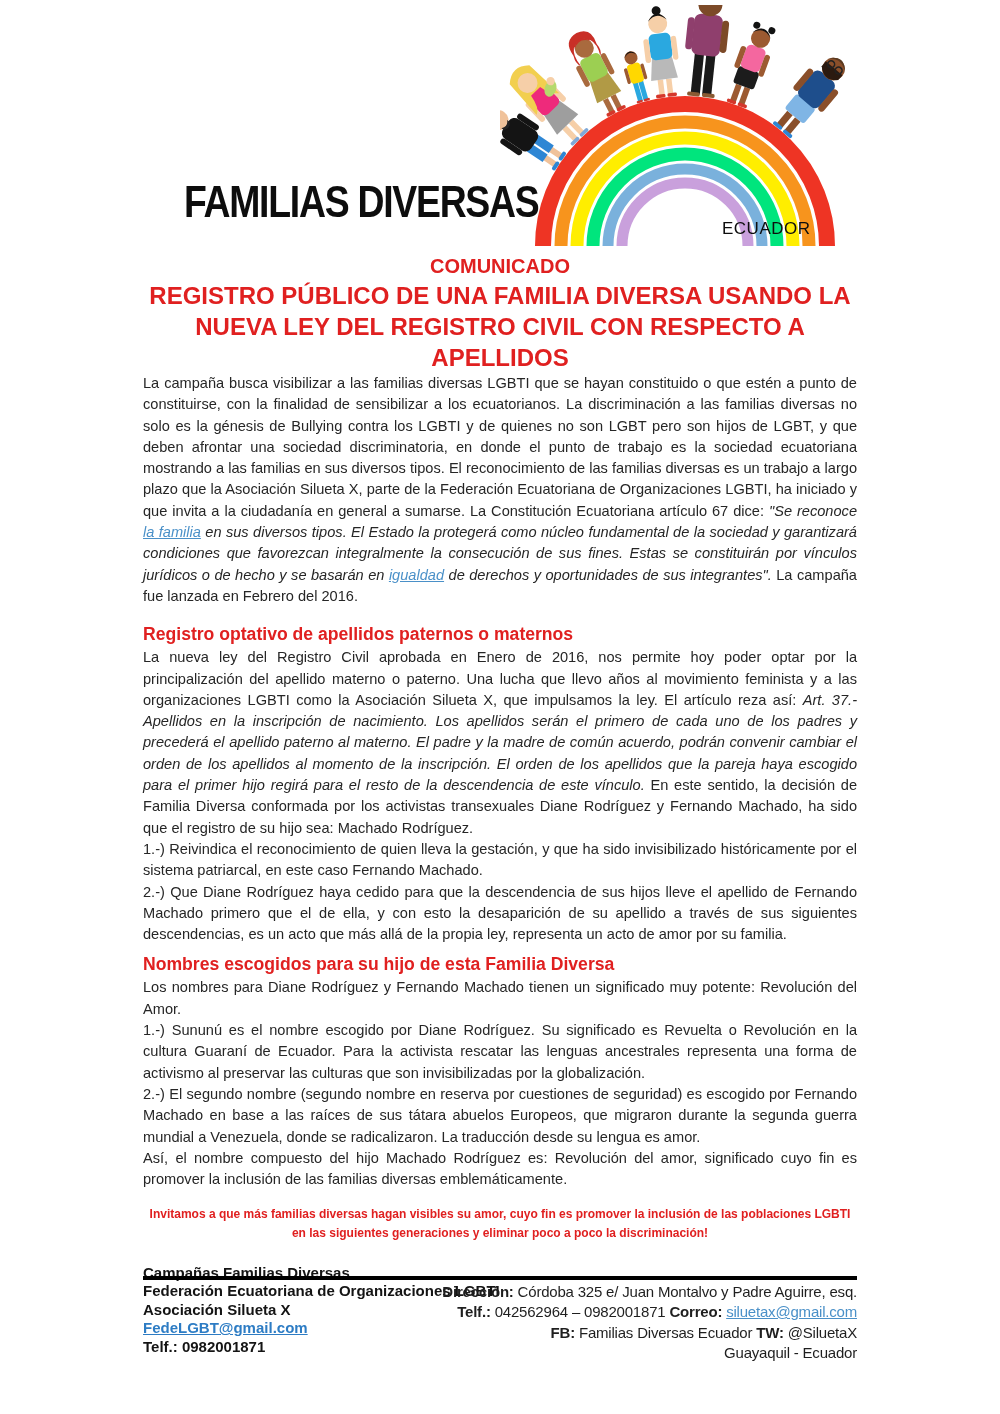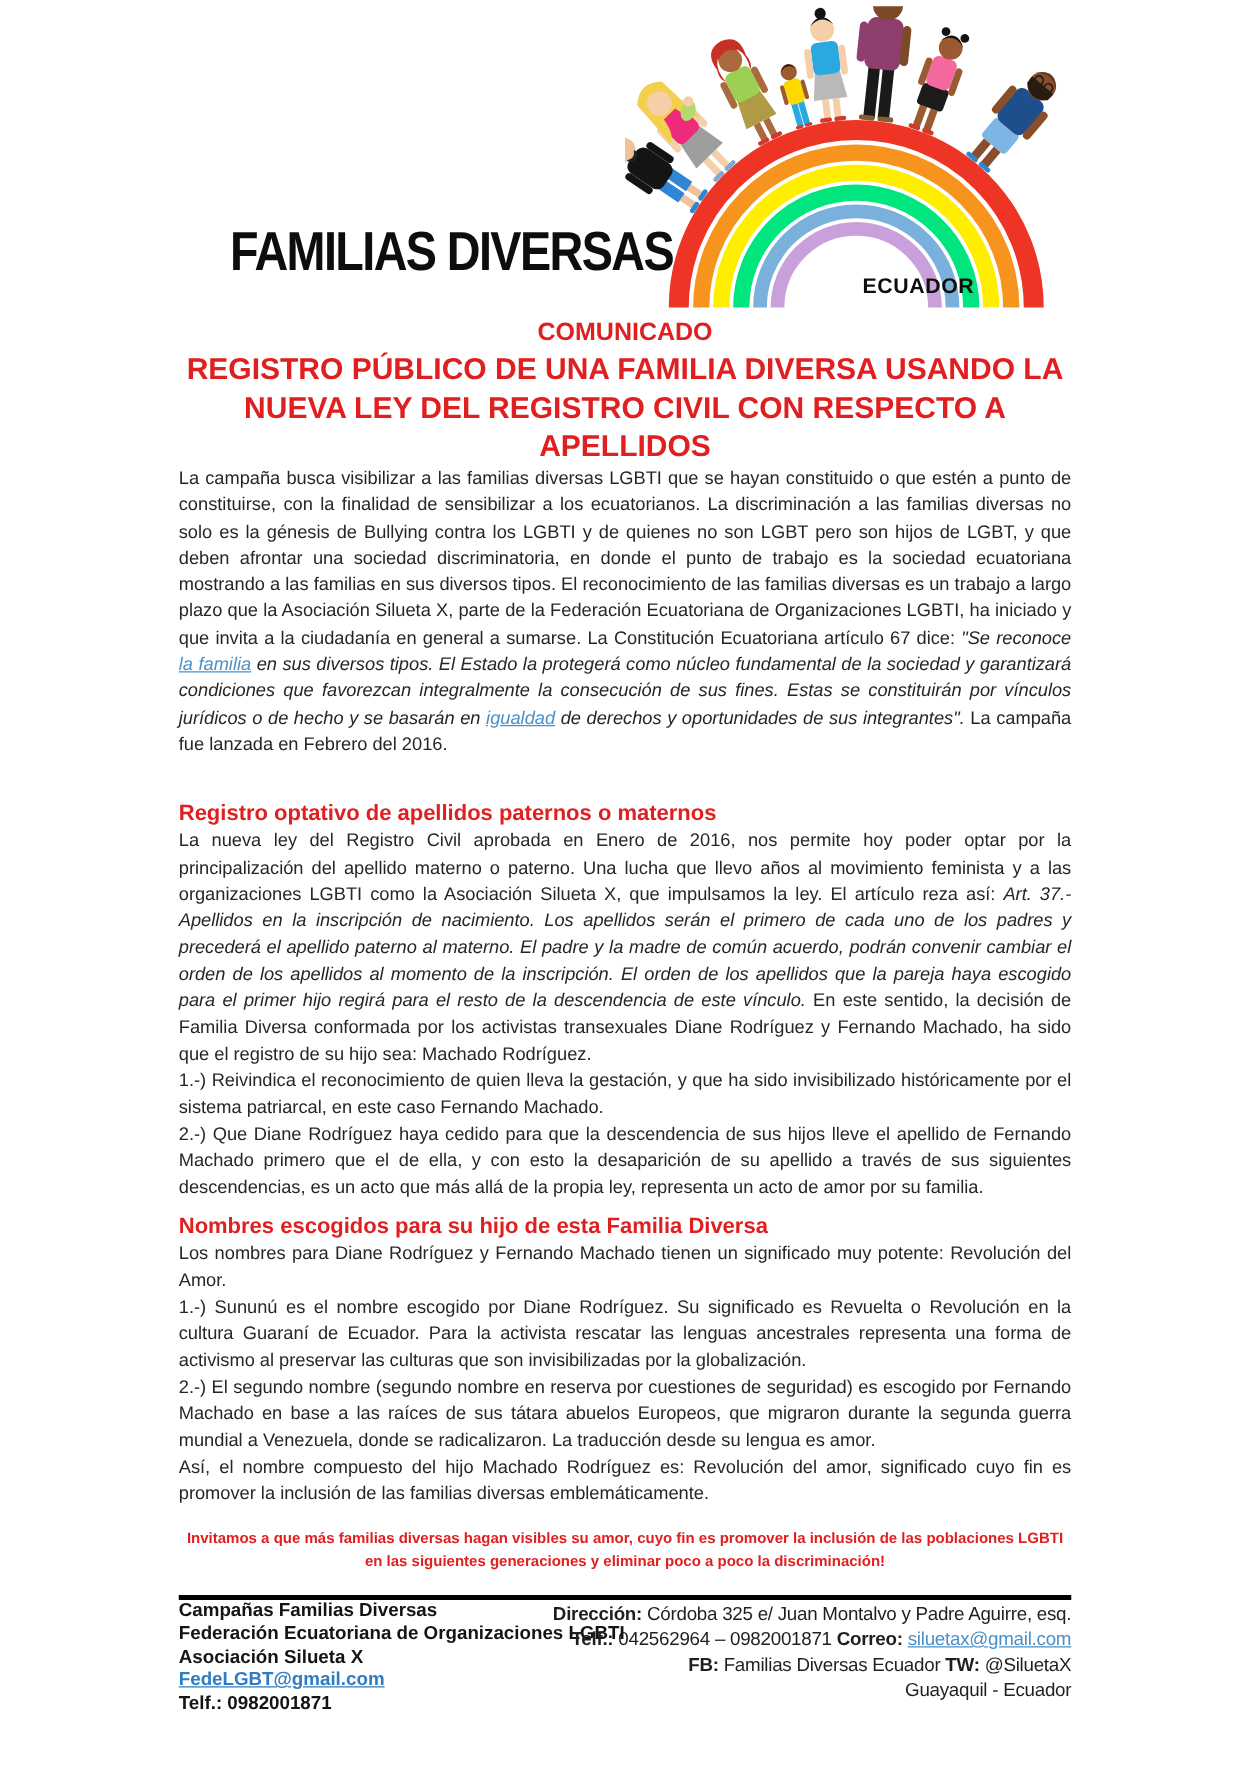--- a/index.html
+++ b/index.html
@@ -15,32 +15,32 @@
     overflow:hidden;margin:0 auto;
   }
   
   .logo-svg{position:absolute;left:500px;top:5px;width:345px;height:245px;}
   .brand-title{
     position:absolute;left:184px;top:181px;font-size:44px;line-height:42px;
     font-weight:800;color:#0d0d0d;letter-spacing:-1.5px;white-space:nowrap;
     transform:scaleX(0.85);transform-origin:left center;
   }
   .brand-country{
-    position:absolute;left:690px;top:219px;font-size:17px;font-weight:700;
+    position:absolute;left:722px;top:219px;font-size:17px;font-weight:400;
     color:#0d0d0d;letter-spacing:.5px;
   }
   
   .content{position:absolute;left:143px;top:255px;width:714px;}
   .kicker{margin:0;text-align:center;color:var(--red);font-weight:700;font-size:20px;line-height:23px;}
   .doc-title{margin:2px 0 0;text-align:center;color:var(--red);font-weight:700;font-size:24px;line-height:31px;}
   p.body{margin:0;font-size:14.6px;line-height:21.3px;text-align:justify;}
   .mt-intro{margin-top:20px;}
   .mt-items{margin-top:15px;}
   .mt-close{margin-top:21px;}
-  h2.section{margin:32px 0 1px;color:var(--red);font-weight:700;font-size:17.6px;line-height:23px;}
+  h2.section{margin:16px 0 1px;color:var(--red);font-weight:700;font-size:17.6px;line-height:23px;}
   h2.section.second{margin-top:8px;}
   .quote,.art{font-style:italic;}
   a.inline-link{color:var(--link);text-decoration:underline;}
   .cta{margin:15px 0 0;color:var(--red);font-weight:700;font-size:12px;line-height:18.6px;text-align:center;}
   .signature{margin-top:21px;font-size:15px;line-height:18.6px;font-weight:700;color:#141414;}
   .signature div{margin:0;}
   a.email-link{color:var(--email);font-weight:700;}
   
   .footer{position:absolute;left:143px;top:1276px;width:714px;}
   .footer-rule{height:3.5px;background:#000;}

